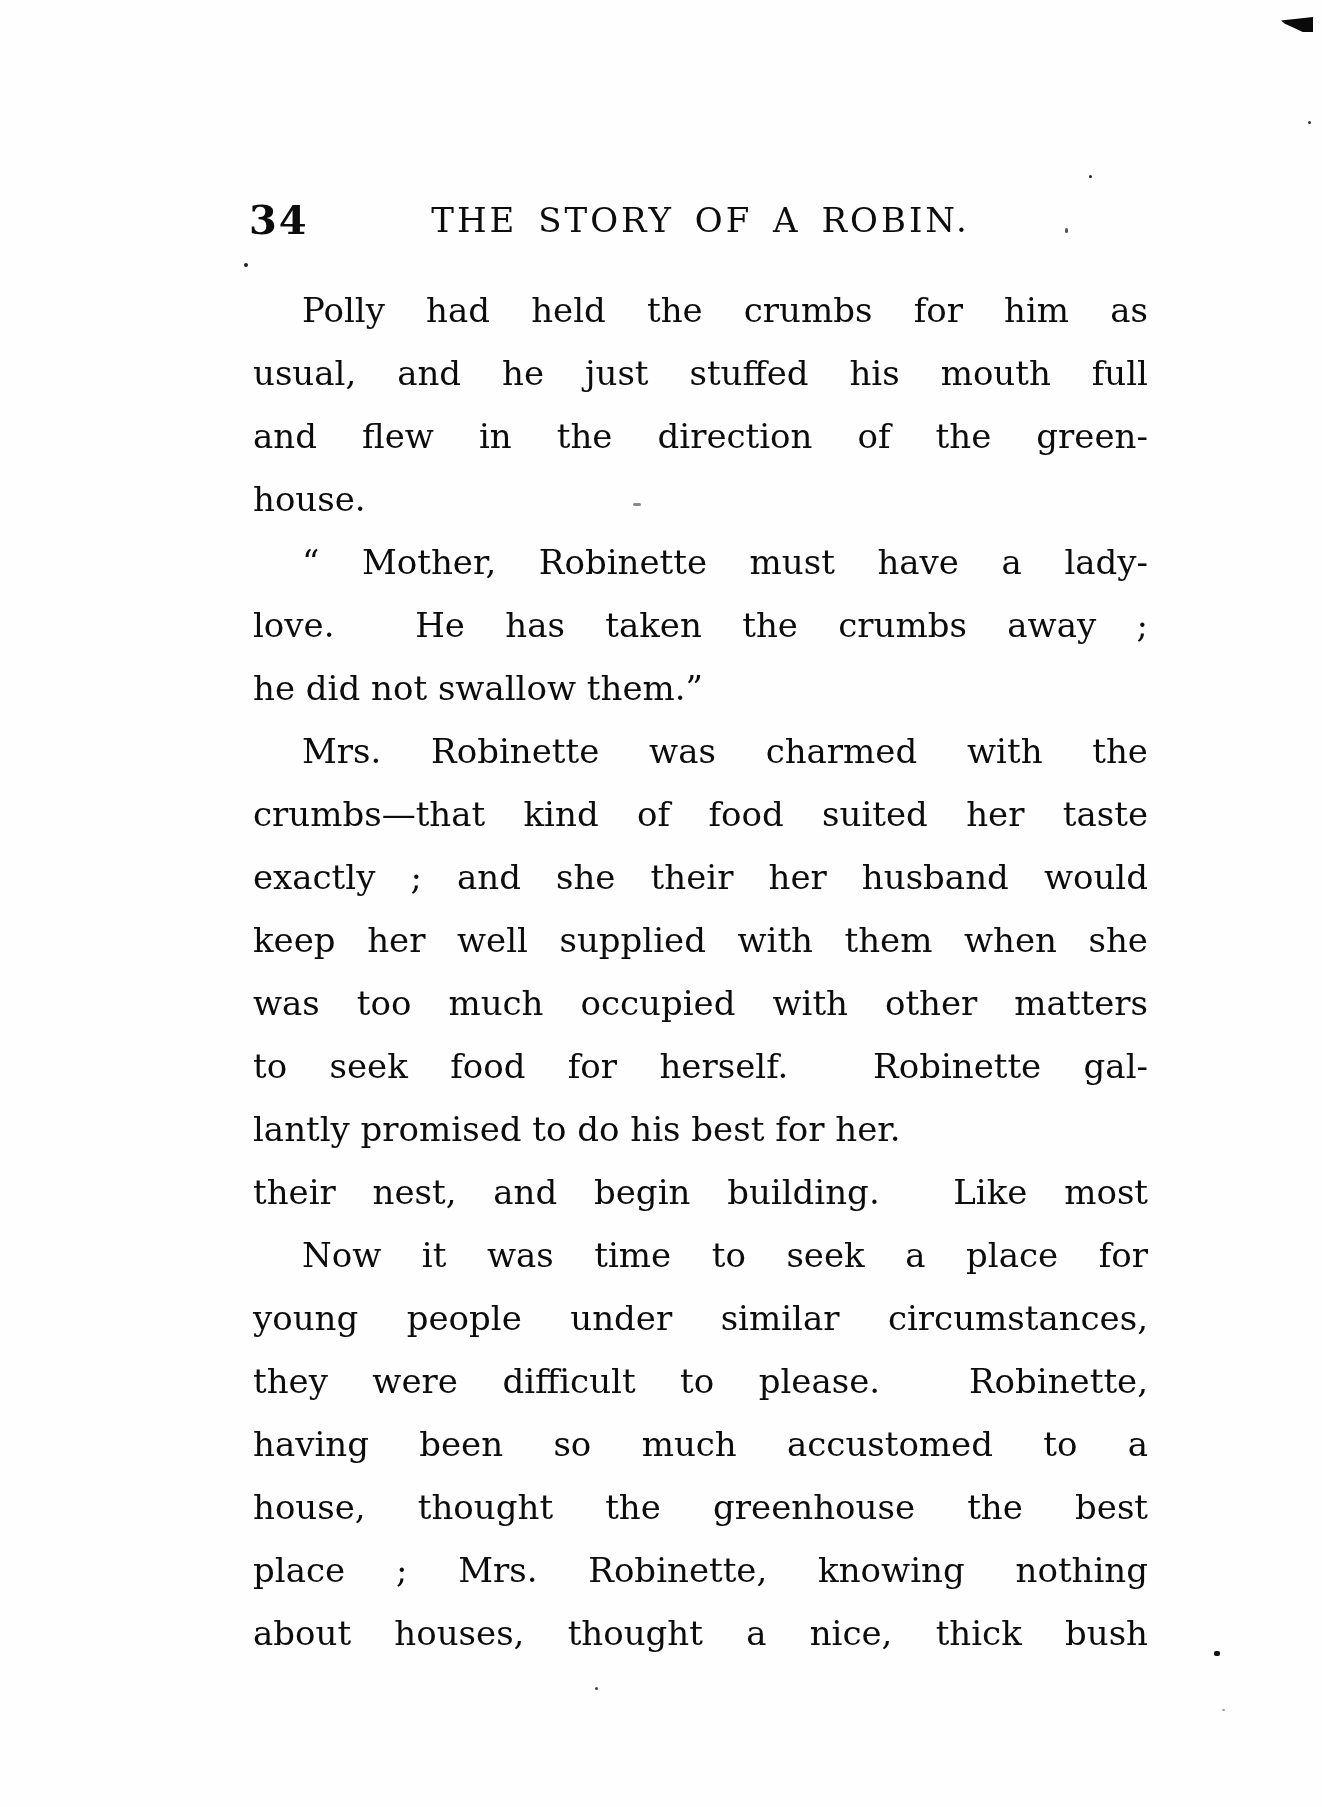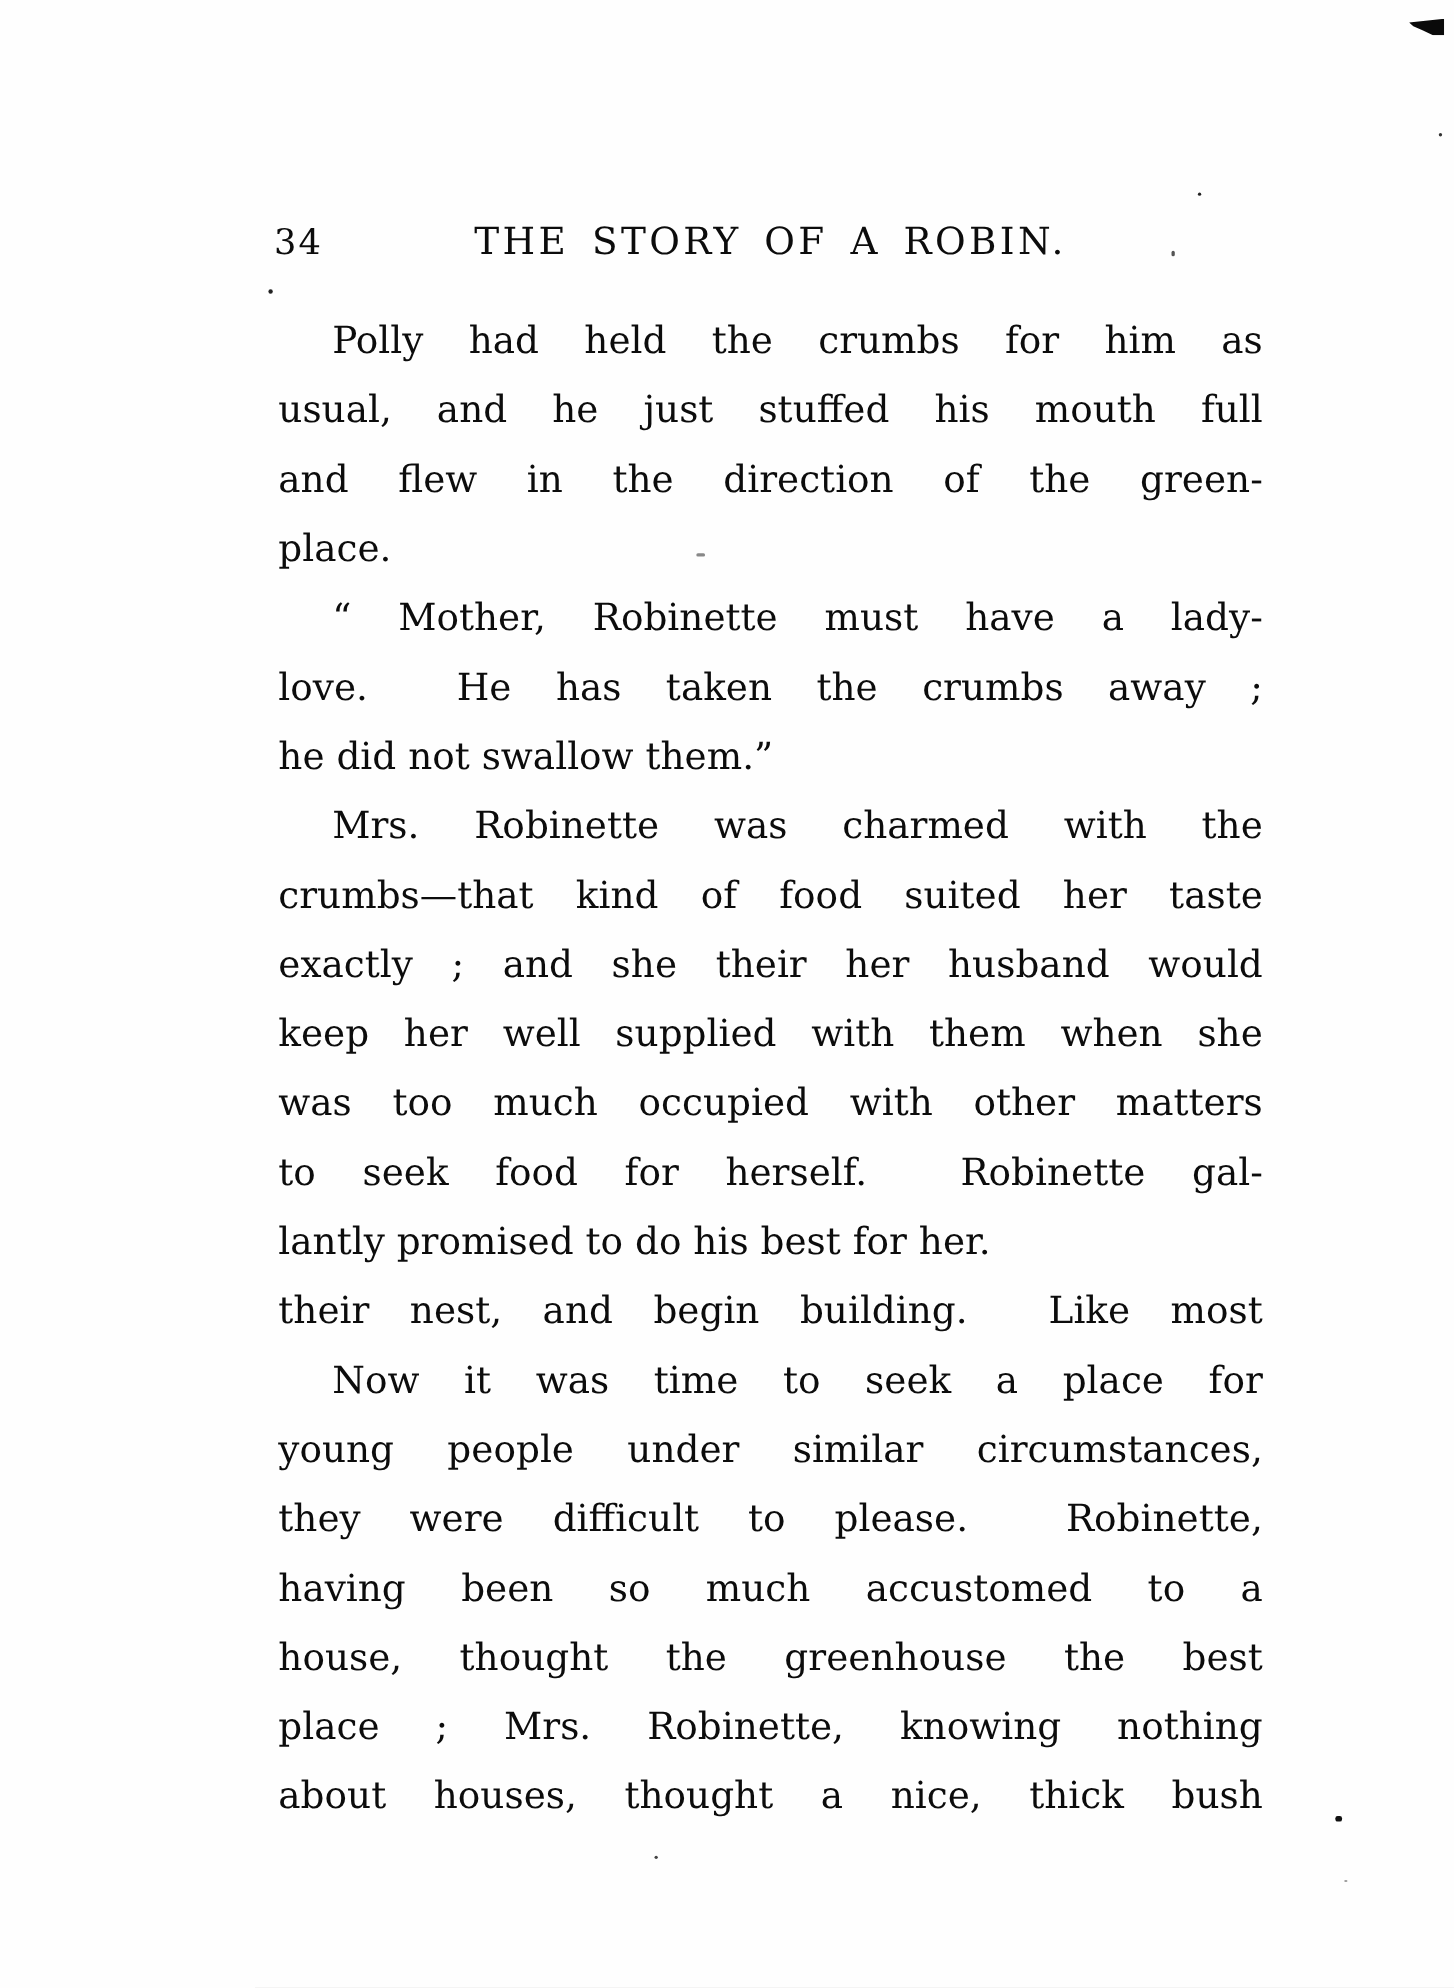--- a/index.html
+++ b/index.html
@@ -10,22 +10,23 @@
     overflow:hidden;
     font-family:"DejaVu Serif","Liberation Serif",serif;
     color:#0c0c0c;
   }
   .header{
     position:absolute;
     left:253px;top:199px;width:895px;height:42px;
   }
   .page-number{
     position:absolute;left:-4px;top:0;
-    font-size:32px;line-height:42px;
+    font-size:40px;line-height:42px;
     letter-spacing:2px;
+    font-weight:bold;
   }
   .header-title{
     position:absolute;left:0;top:0;width:100%;
     text-align:center;
     font-size:34px;line-height:42px;
     letter-spacing:3px;
     word-spacing:7px;
     white-space:nowrap;
   }
   .body-text{
@@ -62,21 +63,21 @@
 
   <div class="header">
     <div class="page-number">34</div>
     <div class="header-title">THE STORY OF A ROBIN.</div>
   </div>
 
   <div class="body-text">
       <div class="line indent just">Polly had held the crumbs for him as</div>
       <div class="line just">usual, and he just stuffed his mouth full</div>
       <div class="line just">and flew in the direction of the green-</div>
-      <div class="line">place.</div>
+      <div class="line">house.</div>
       <div class="line indent just">“ Mother, Robinette must have a lady-</div>
       <div class="line just">love.  He has taken the crumbs away ;</div>
       <div class="line">he did not swallow them.”</div>
       <div class="line indent just">Mrs. Robinette was charmed with the</div>
       <div class="line just">crumbs—that kind of food suited her taste</div>
       <div class="line just">exactly ; and she their her husband would</div>
       <div class="line just">keep her well supplied with them when she</div>
       <div class="line just">was too much occupied with other matters</div>
       <div class="line just">to seek food for herself.  Robinette gal-</div>
       <div class="line">lantly promised to do his best for her.</div>

